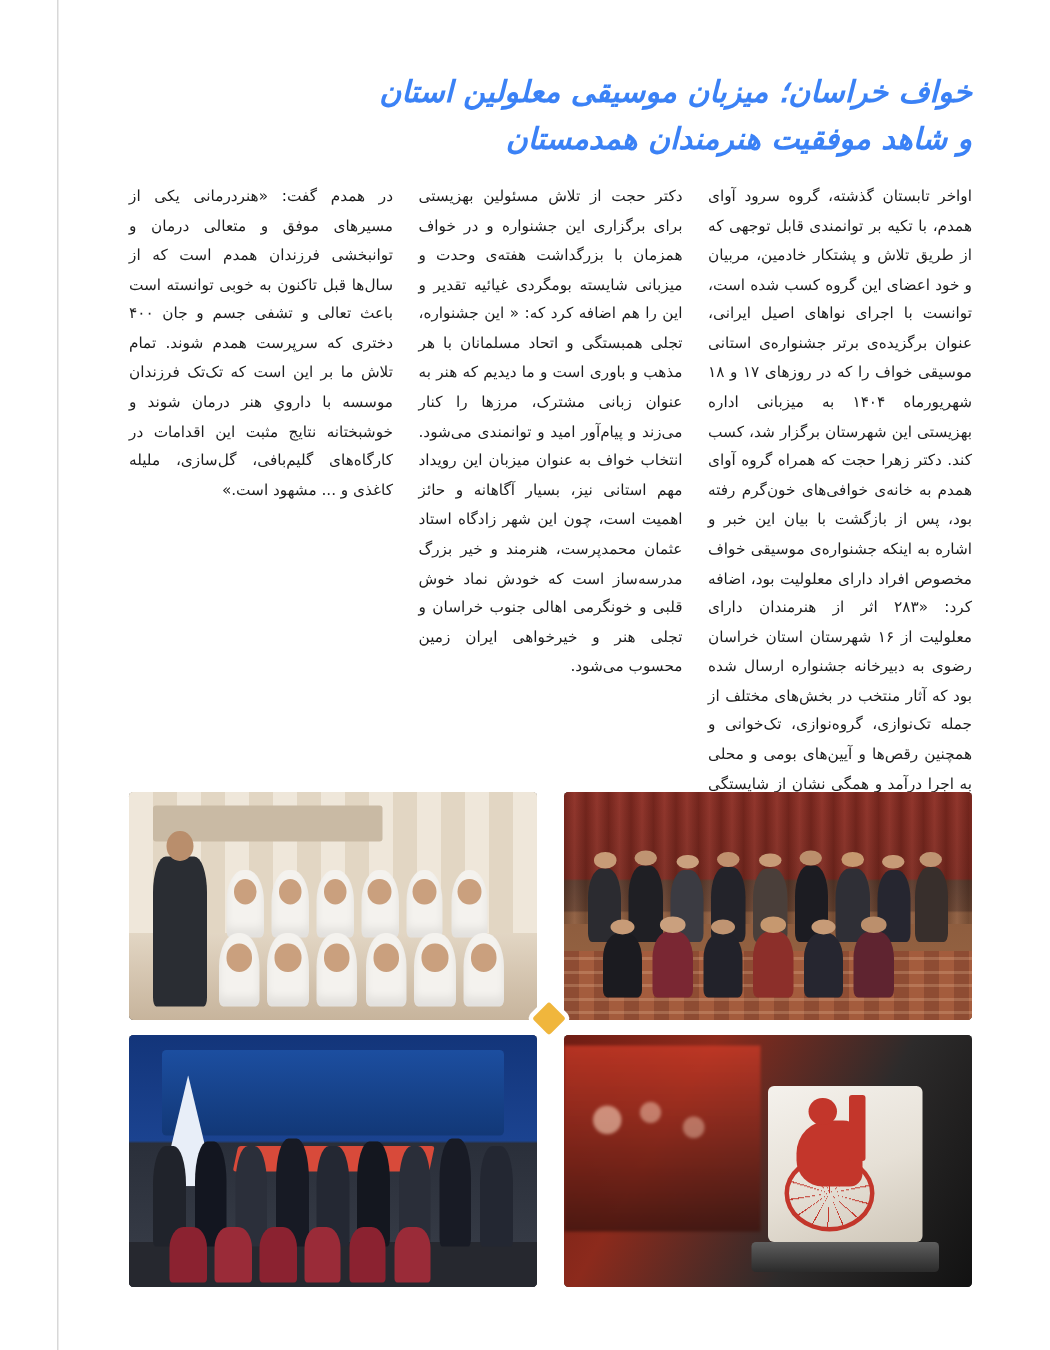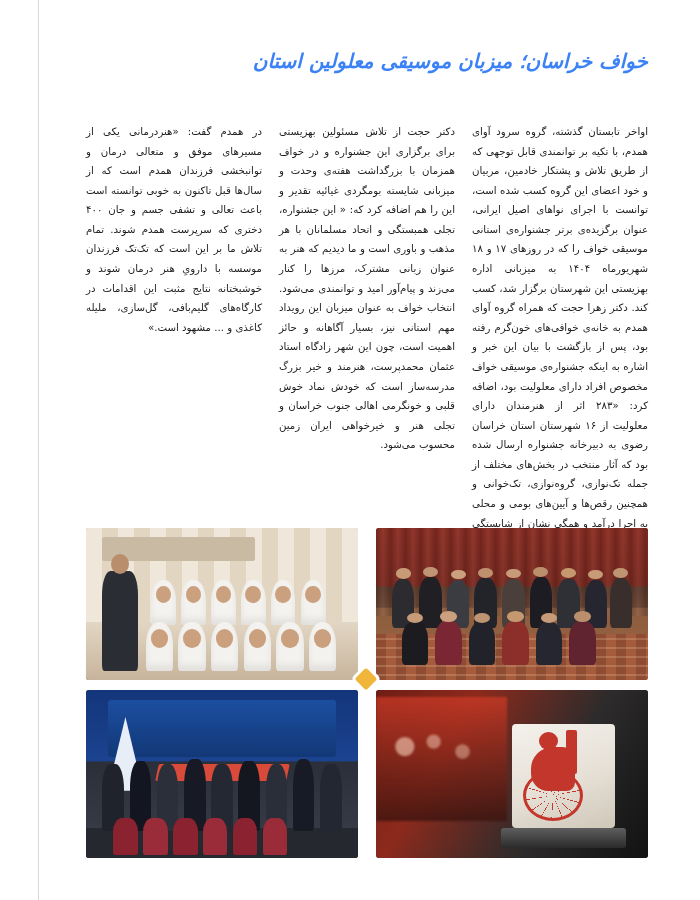--- a/index.html
+++ b/index.html
@@ -264,20 +264,21 @@
 </head>
 <body>
 
 <div class="page">
 
   <div class="spine-rule"></div>
 
 
   <div class="headline">
     <div class="headline-line">خواف خراسان؛ میزبان موسیقی معلولین استان</div>
+    <div class="headline-line">و شاهد موفقیت هنرمندان همدمستان</div>
   </div>
 
   <div class="body-cols">
     <div class="col">
       <p>اواخر تابستان گذشته، گروه سرود آوای همدم، با تکیه بر توانمندی قابل توجهی که از طریق تلاش و پشتکار خادمین، مربیان و خود اعضای این گروه کسب شده است، توانست با اجرای نواهای اصیل ایرانی، عنوان برگزیده‌ی برتر جشنواره‌ی استانی موسیقی خواف را که در روزهای ۱۷ و ۱۸ شهریورماه ۱۴۰۴ به میزبانی اداره بهزیستی این شهرستان برگزار شد، کسب کند.
 
 دکتر زهرا حجت که همراه گروه آوای همدم به خانه‌ی خوافی‌های خون‌گرم رفته بود، پس از بازگشت با بیان این خبر و اشاره به اینکه جشنواره‌ی موسیقی خواف مخصوص افراد دارای معلولیت بود، اضافه کرد: «۲۸۳ اثر از هنرمندان دارای معلولیت از ۱۶ شهرستان استان خراسان رضوی به دبیرخانه جشنواره ارسال شده بود که آثار منتخب در بخش‌های مختلف از جمله تک‌نوازی، گروه‌نوازی، تک‌خوانی و همچنین رقص‌ها و آیین‌های بومی و محلی به اجرا درآمد و همگی نشان از شایستگی و توانمندی فرزندان دارای معلولیت خراسان رضوی داشت و ما امیدواریم با همراهی و پشتیبانی مدیران محترم متولی بخش فرهنگی و هنر این دیار، شاهد رشد و بالندگی بیشتر این عزیزان باشیم.»
 
 مدیرعامل همدم با اشاره به استفاده از هنر جهت توانبخشی</p>
     </div>

